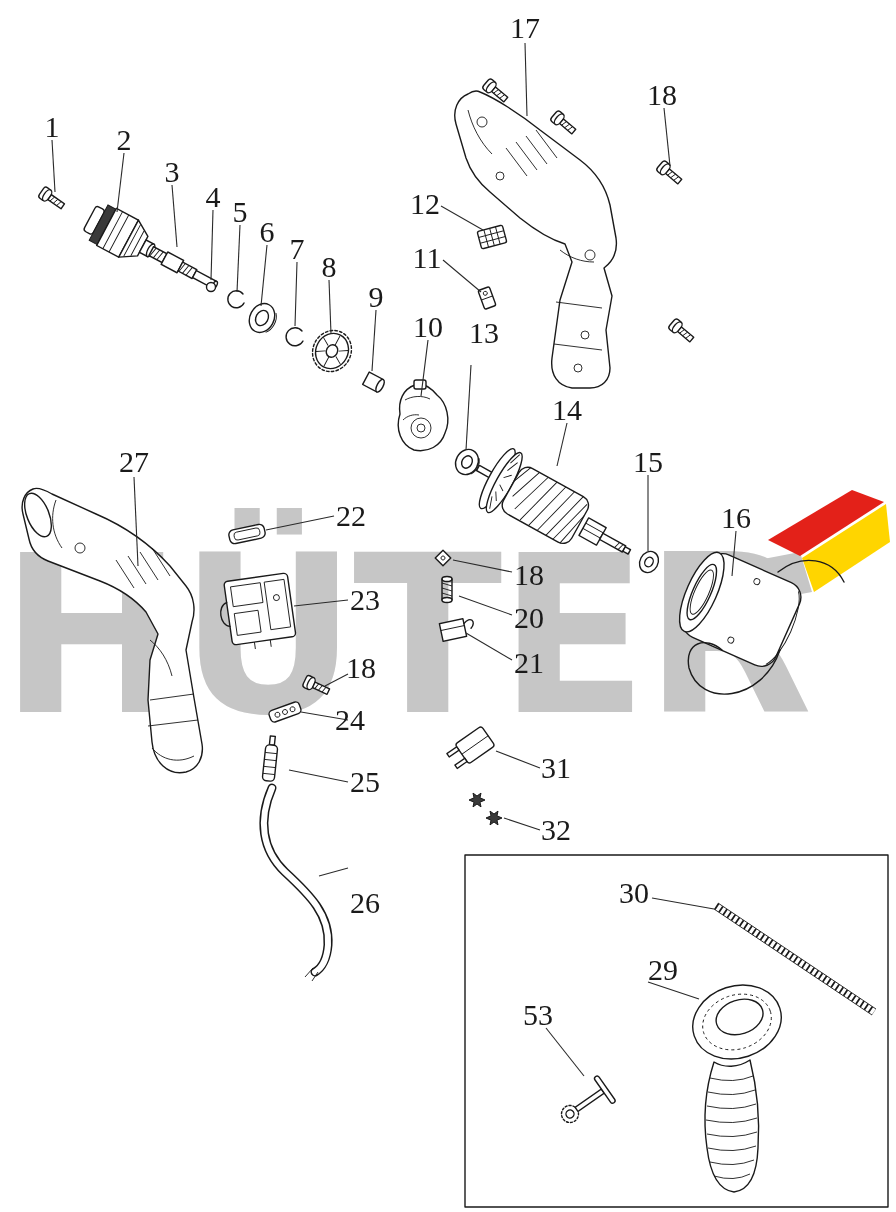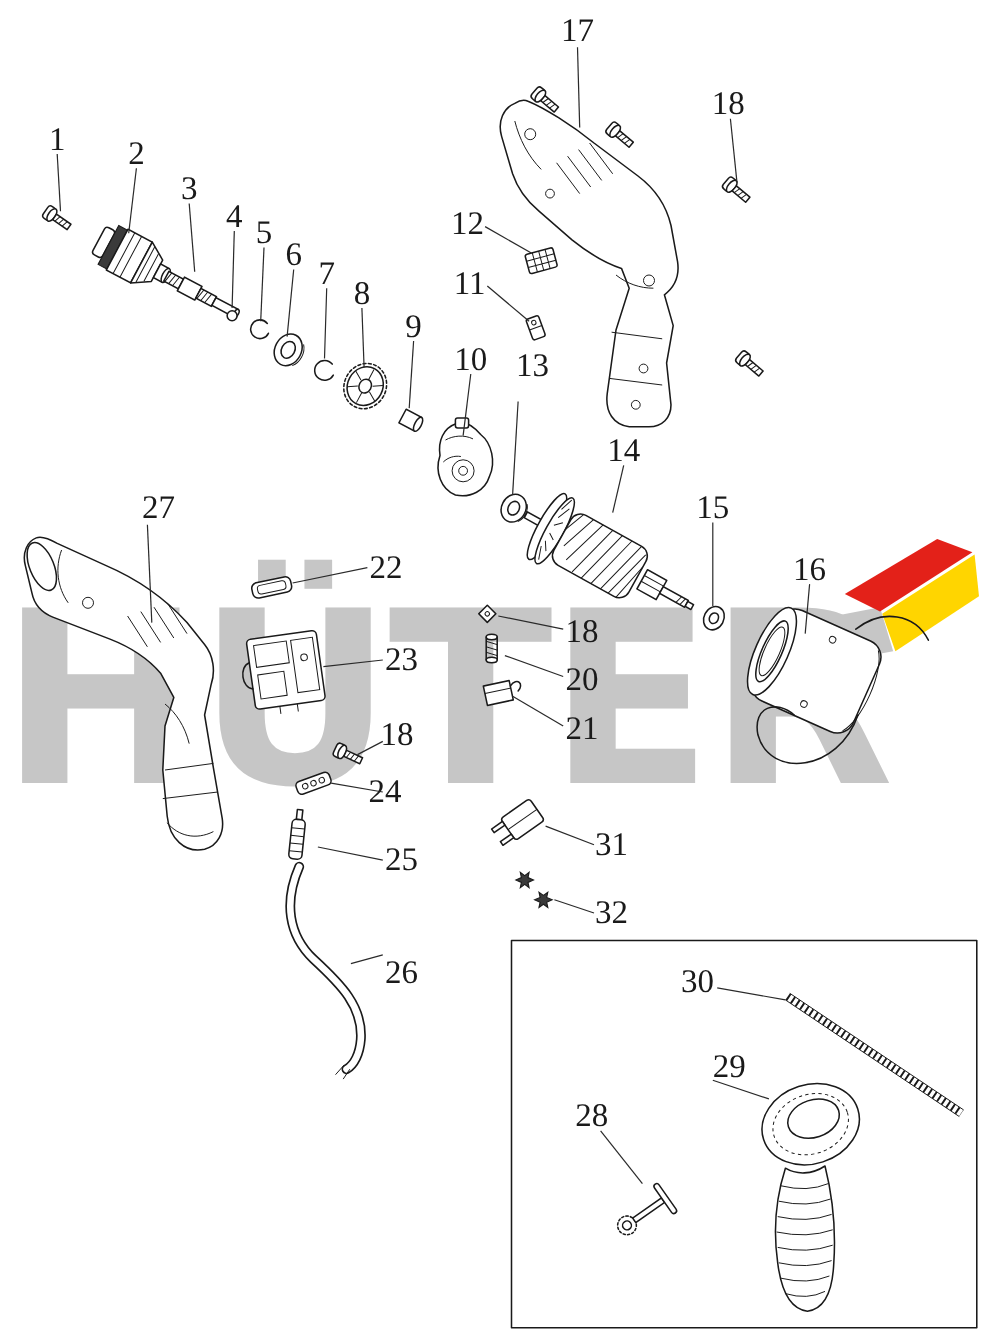--- a/index.html
+++ b/index.html
@@ -329,21 +329,21 @@
       <div class="part-label" style="left: 525px; top: 11px;">17</div>
       <div class="part-label" style="left: 662px; top: 78px;">18</div>
       <div class="part-label" style="left: 361px; top: 651px;">18</div>
       <div class="part-label" style="left: 529px; top: 558px;">18</div>
       <div class="part-label" style="left: 529px; top: 601px;">20</div>
       <div class="part-label" style="left: 529px; top: 646px;">21</div>
       <div class="part-label" style="left: 351px; top: 499px;">22</div>
       <div class="part-label" style="left: 365px; top: 583px;">23</div>
       <div class="part-label" style="left: 350px; top: 703px;">24</div>
       <div class="part-label" style="left: 365px; top: 765px;">25</div>
-      <div class="part-label" style="left: 365px; top: 868px; text-align: center;">26</div>
-      <div class="part-label" style="left: 144px; top: 445px;">27</div>
-      <div class="part-label" style="left: 538px; top: 998px;">28</div>
+      <div class="part-label" style="left: 365px; top: 886px; text-align: center;">26</div>
+      <div class="part-label" style="left: 134px; top: 445px;">27</div>
+      <div class="part-label" style="left: 538px; top: 998px;">53</div>
       <div class="part-label" style="left: 631px; top: 953px; margin-left: 32px;">29</div>
       <div class="part-label" style="left: 634px; top: 876px;">30</div>
       <div class="part-label" style="left: 556px; top: 751px;">31</div>
       <div class="part-label" style="left: 556px; top: 813px;">32</div>
     </div>
 </div>
 
 </body></html>

